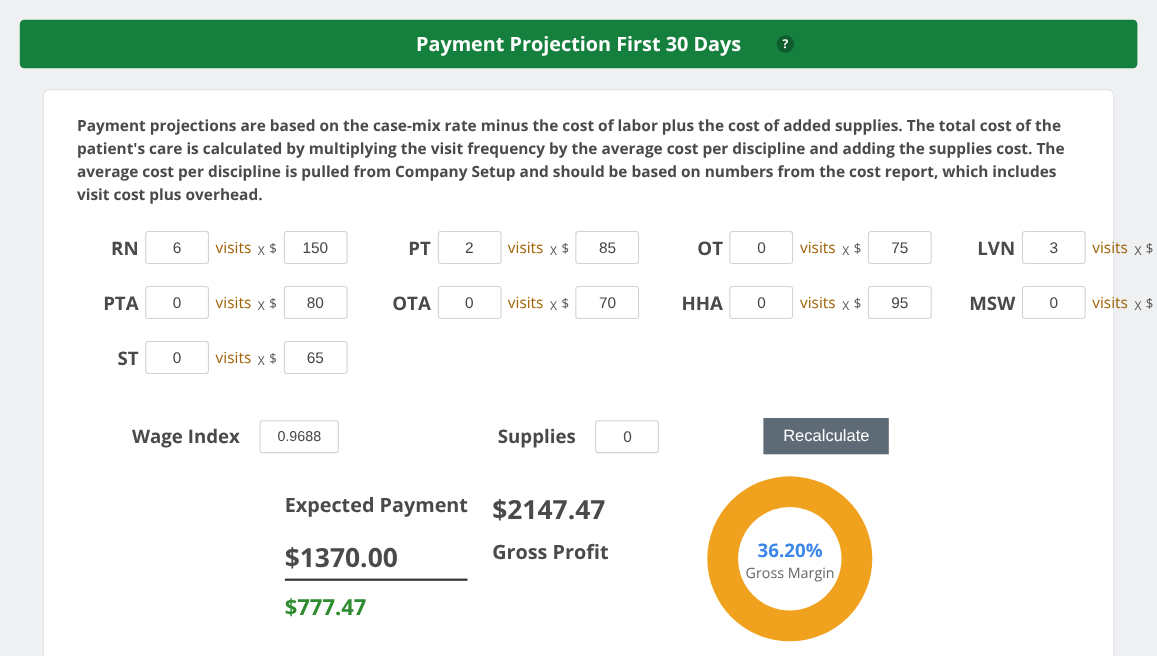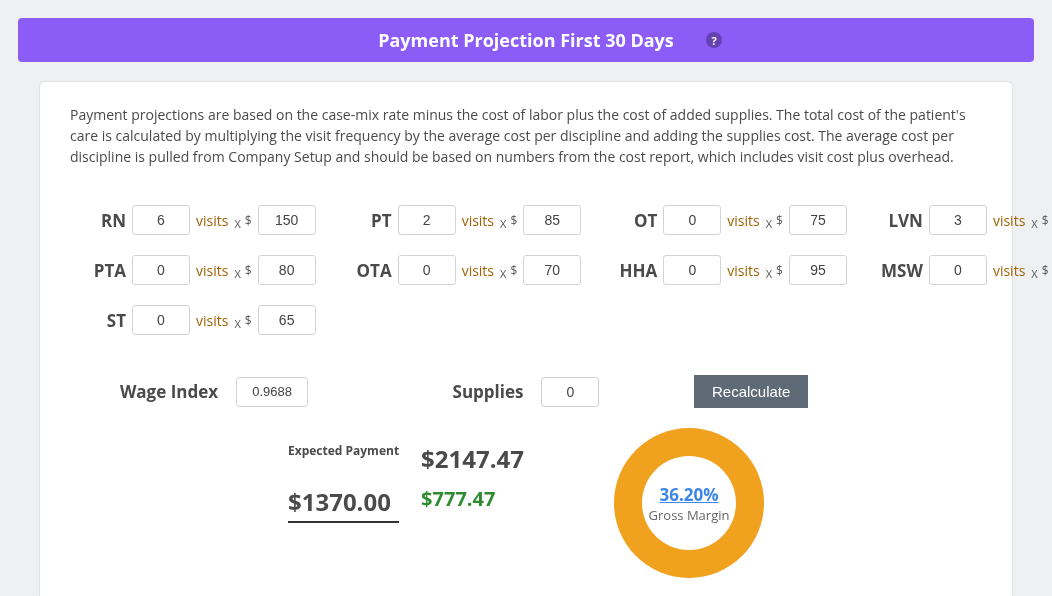--- a/index.html
+++ b/index.html
@@ -4,21 +4,21 @@
 <style>
   * { box-sizing: border-box; }
   body {
     margin: 0;
     padding: 18px 18px 18px 18px;
     background: #eef0f2;
     font-family: "Segoe UI", "Open Sans", Arial, sans-serif;
     color: #333;
   }
   .banner {
-    background: #8b5cf6;
+    background: #15803d;
     color: #fff;
     font-weight: 700;
     font-size: 18px;
     text-align: center;
     padding: 10px 0;
     border-radius: 4px;
     position: relative;
     margin-bottom: 20px;
   }
   .banner .help {
@@ -38,24 +38,24 @@
   }
   .card {
     background: #fff;
     border-radius: 5px;
     padding: 22px 30px 22px 30px;
     margin: 0 22px;
     box-shadow: 0 0 0 1px #e1e4e7;
   }
   .desc {
     font-size: 14px;
-    font-weight: 400;
+    font-weight: 700;
     color: #4a4a4a;
     line-height: 1.5;
-    margin-bottom: 38px;
+    margin-bottom: 22px;
   }
   .grid {
     display: grid;
     grid-template-columns: repeat(4, 1fr);
     column-gap: 24px;
     row-gap: 22px;
     gap: 20px;
   }
   .disc {
     display: flex;
@@ -137,21 +137,21 @@
   }
   .table {
     display: grid;
     grid-template-columns: auto auto;
     column-gap: 22px;
     row-gap: 10px;
   }
   .table .label {
     text-align: right;
     font-weight: 700;
-    font-size: 12px;
+    font-size: 18px;
     color: #4a4a4a;
   }
   .table .val {
     text-align: left;
     font-weight: 700;
     font-size: 24px;
     color: #4a4a4a;
   }
   .table .val.border {
     border-bottom: 2px solid #333;
@@ -185,21 +185,20 @@
     display: flex;
     flex-direction: column;
     align-items: center;
     justify-content: center;
     z-index: 2;
   }
   .donut-pct {
     color: #3b86e8;
     font-weight: 700;
     font-size: 17px;
-    text-decoration: underline;
   }
   .donut-label {
     color: #666;
     font-size: 13px;
   }
 </style>
 </head>
 <body>
 
 <div class="banner">
@@ -300,20 +299,21 @@
     <div class="pair">
       <button class="recalc">Recalculate</button>
     </div>
   </div>
 
   <div class="bottom">
     <div class="table">
       <div class="label">Expected Payment</div>
       <div class="val">$2147.47</div>
       <div class="val border">$1370.00</div>
+      <div class="label">Gross Profit</div>
       <div class="val profit">$777.47</div>
     </div>
     <div class="donut-wrap">
       <div class="donut"></div>
       <div class="donut-center">
         <div class="donut-pct">36.20%</div>
         <div class="donut-label">Gross Margin</div>
       </div>
     </div>
   </div>

